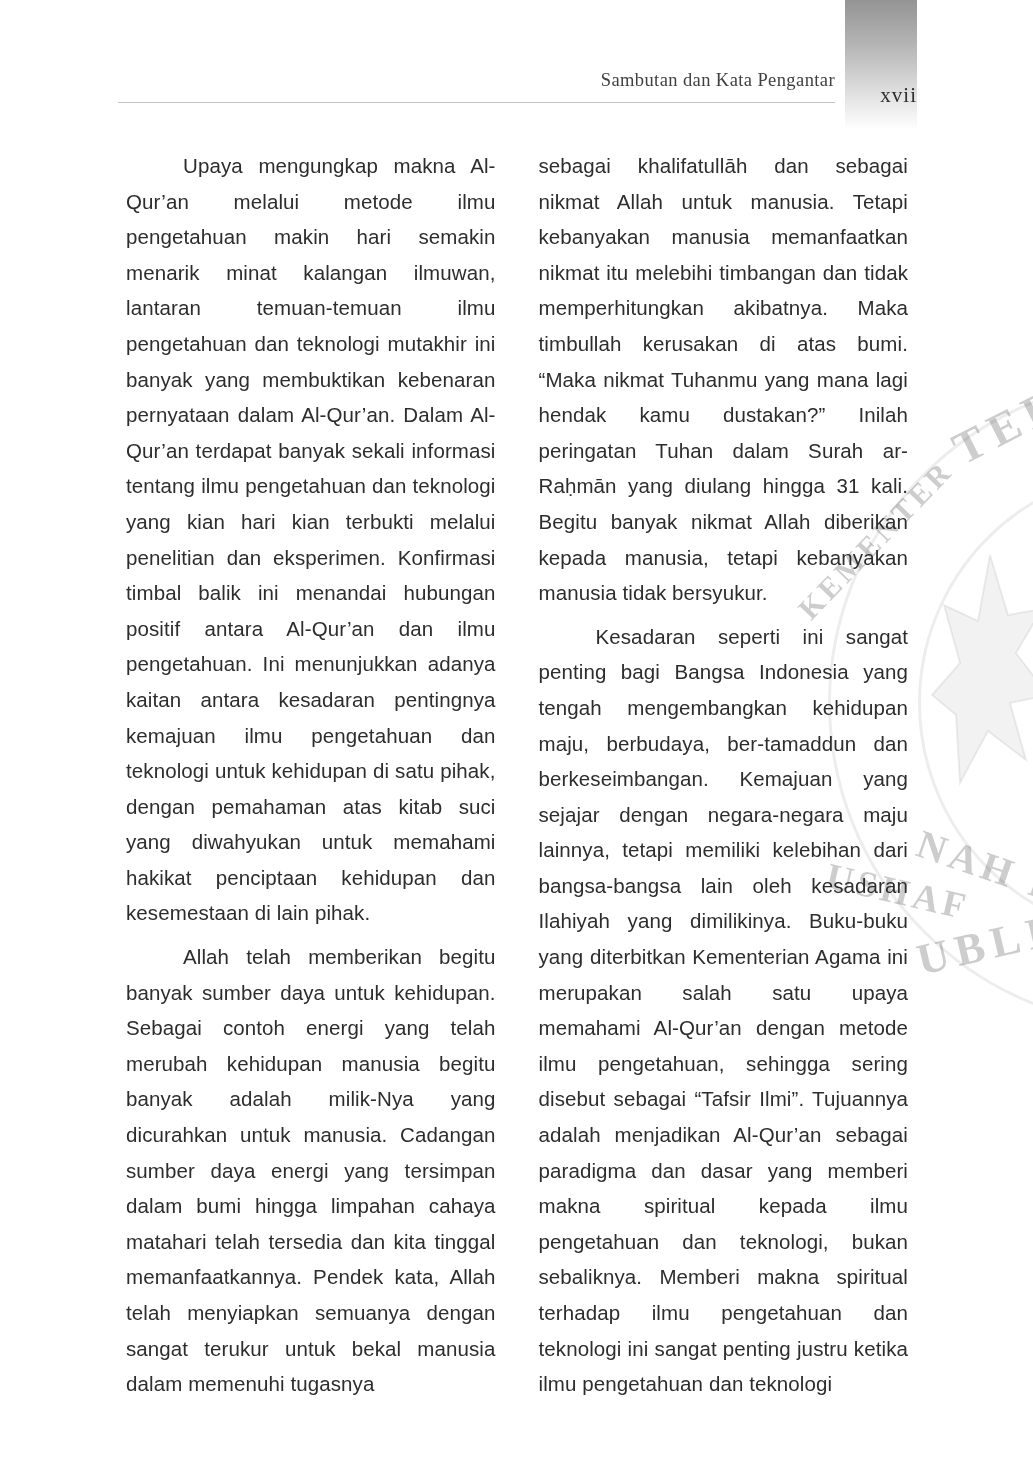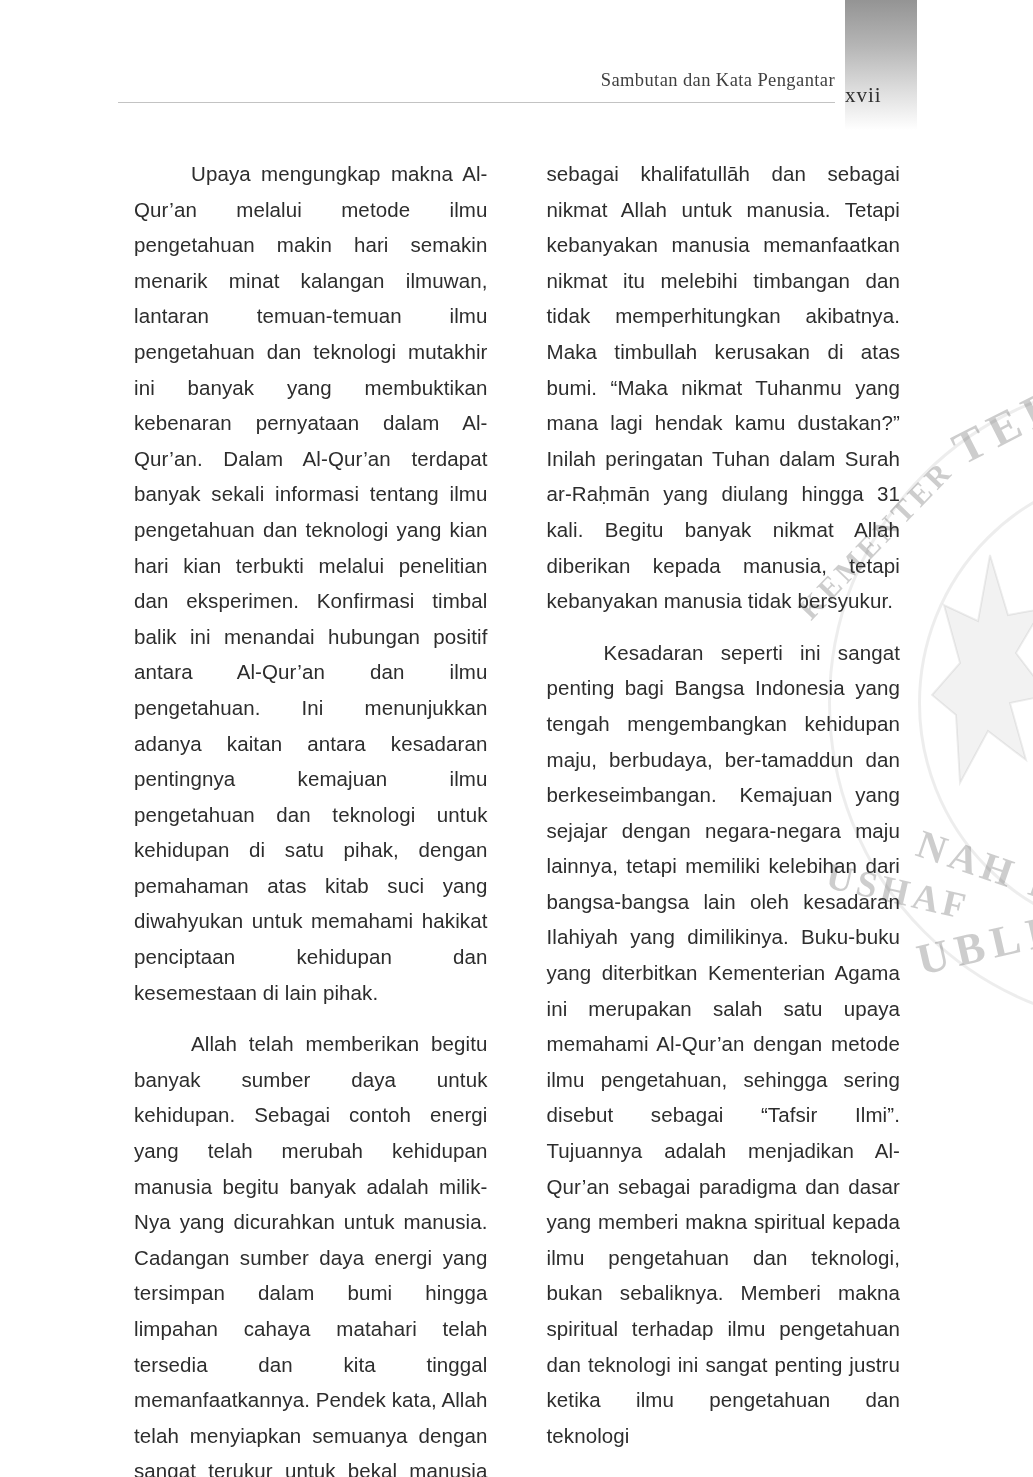--- a/index.html
+++ b/index.html
@@ -19,21 +19,21 @@
   
   .corner-bar {
     position: absolute;
     left: 845px;
     top: 0;
     width: 72px;
     height: 130px;
     background: linear-gradient(180deg, #949494 0%, #b5b5b5 35%, #dedede 70%, #ffffff 100%);
     display: flex;
     align-items: flex-end;
-    justify-content: flex-start;
+    justify-content: flex-end;
     z-index: 3;
   }
   .page-num {
     font-family: "Liberation Serif", serif;
     font-size: 21px;
     color: #2f2f2f;
     padding-bottom: 22px;
     letter-spacing: 1px;
   }
 
@@ -127,21 +127,21 @@
     width: 798px;
     display: flex;
     gap: 27px;
     z-index: 2;
   }
   .column {
     flex: 1 1 0;
     min-width: 0;
   }
   .para {
-    margin: 16px;
+    margin: 8px;
     text-align: justify;
     font-size: 20.5px;
     line-height: 35.6px;
     color: #2d2d2d;
     letter-spacing: 0.1px;
     hyphens: auto;
     -webkit-hyphens: auto;
   }
   .para.indent { text-indent: 57px; }
   .italic { }

